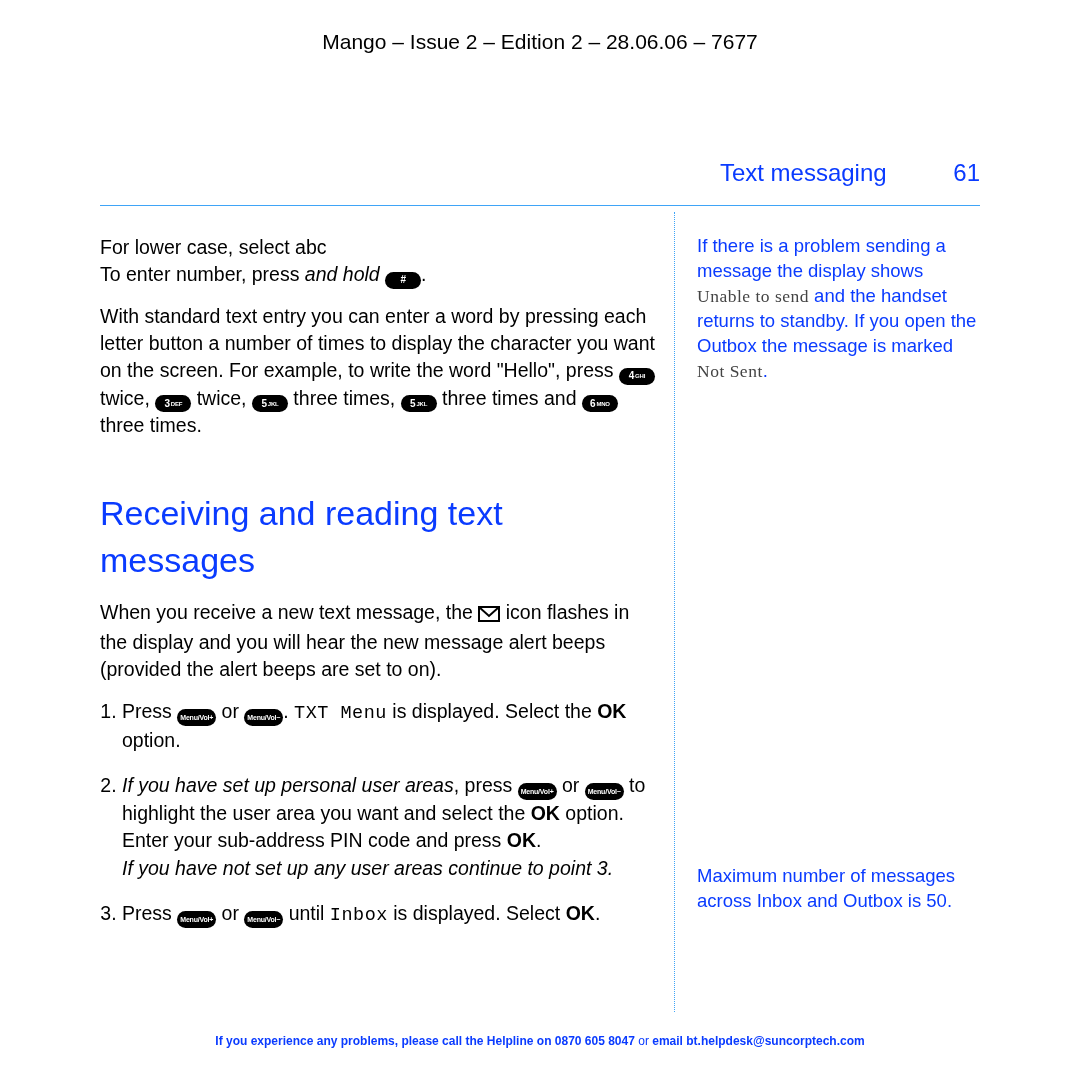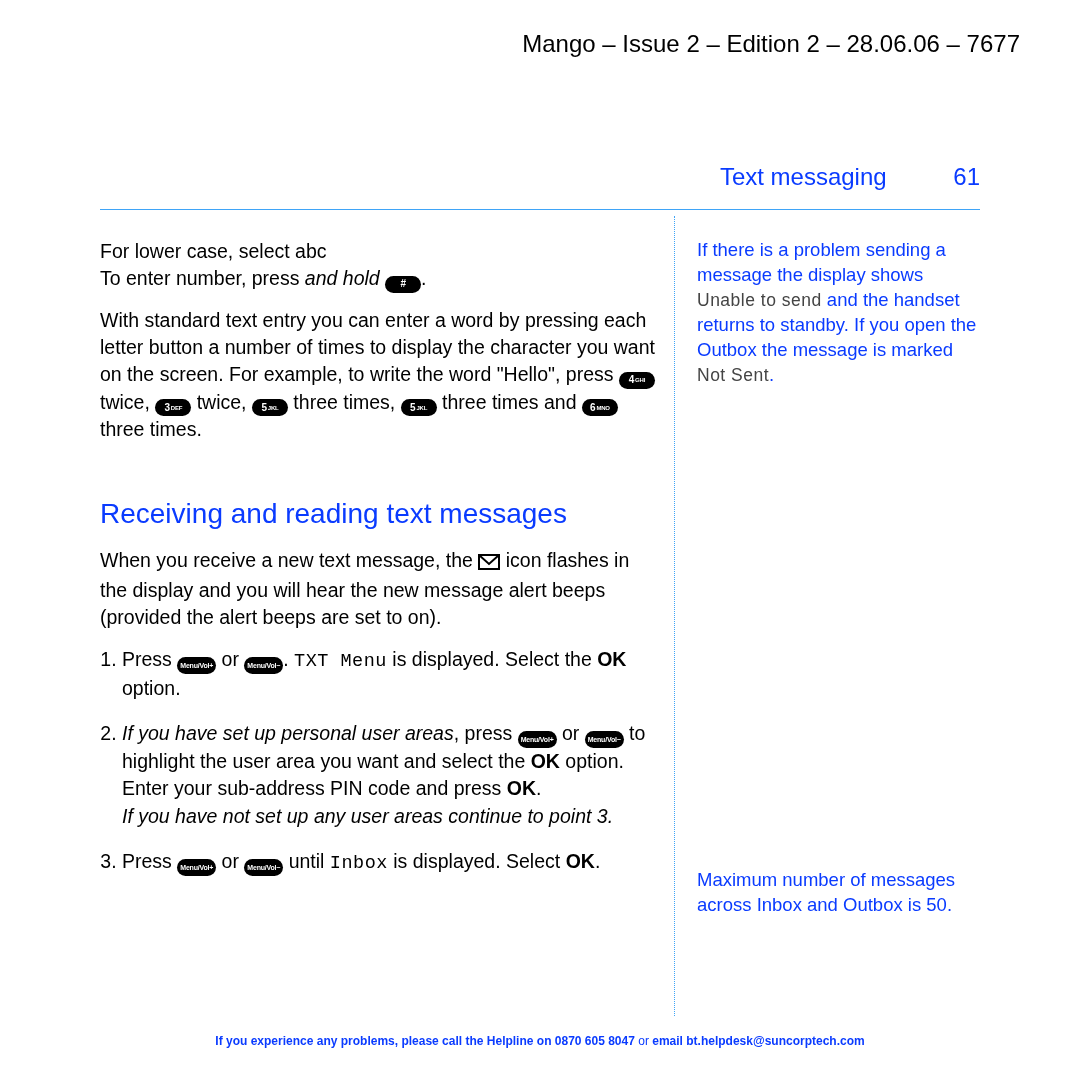--- a/index.html
+++ b/index.html
@@ -12,22 +12,22 @@
     background: #fff;
   }
   .page {
     position: relative;
     width: 1080px;
     height: 1076px;
     box-sizing: border-box;
     padding: 30px 60px 20px 60px;
   }
   .doc-header {
-    text-align: right;
-    font-size: 24px;
+    text-align: center;
+    font-size: 21px;
   }
   .sect-header {
     margin-top: 105px;
     text-align: right;
     font-size: 24px;
     color: #0a3bff;
     padding-right: 40px;
   }
   .sect-header .title-part { margin-right: 60px; }
   .rule {
@@ -63,21 +63,21 @@
   .italic { font-style: italic; }
   .bold { font-weight: 700; }
   .subhead {
     font-weight: 700;
     font-size: 21px;
     margin-top: 34px;
     margin-bottom: 8px;
   }
   .h2 {
     color: #0a3bff;
-    font-size: 28px;
+    font-size: 34px;
     margin-top: 50px;
     margin-bottom: 14px;
   }
   .abc {
     display: inline-block;
   }
   .pill {
     display: inline-flex;
     align-items: center;
     justify-content: center;
@@ -105,21 +105,21 @@
   .env-icon {
     display: inline-block;
     vertical-align: -3px;
   }
   .mono {
     font-family: "Courier New", monospace;
     letter-spacing: 0.5px;
     font-size: 18.5px;
   }
   .note-mono {
-    font-family: Liberation Sans, sans-serif;
+    font-family: Liberation Serif, serif;
     color: #444;
     letter-spacing: 0.5px;
     font-size: 17.5px;
   }
   ol.steps {
     padding-left: 22px;
     margin: 0;
   }
   ol.steps li {
     margin-bottom: 18px;

